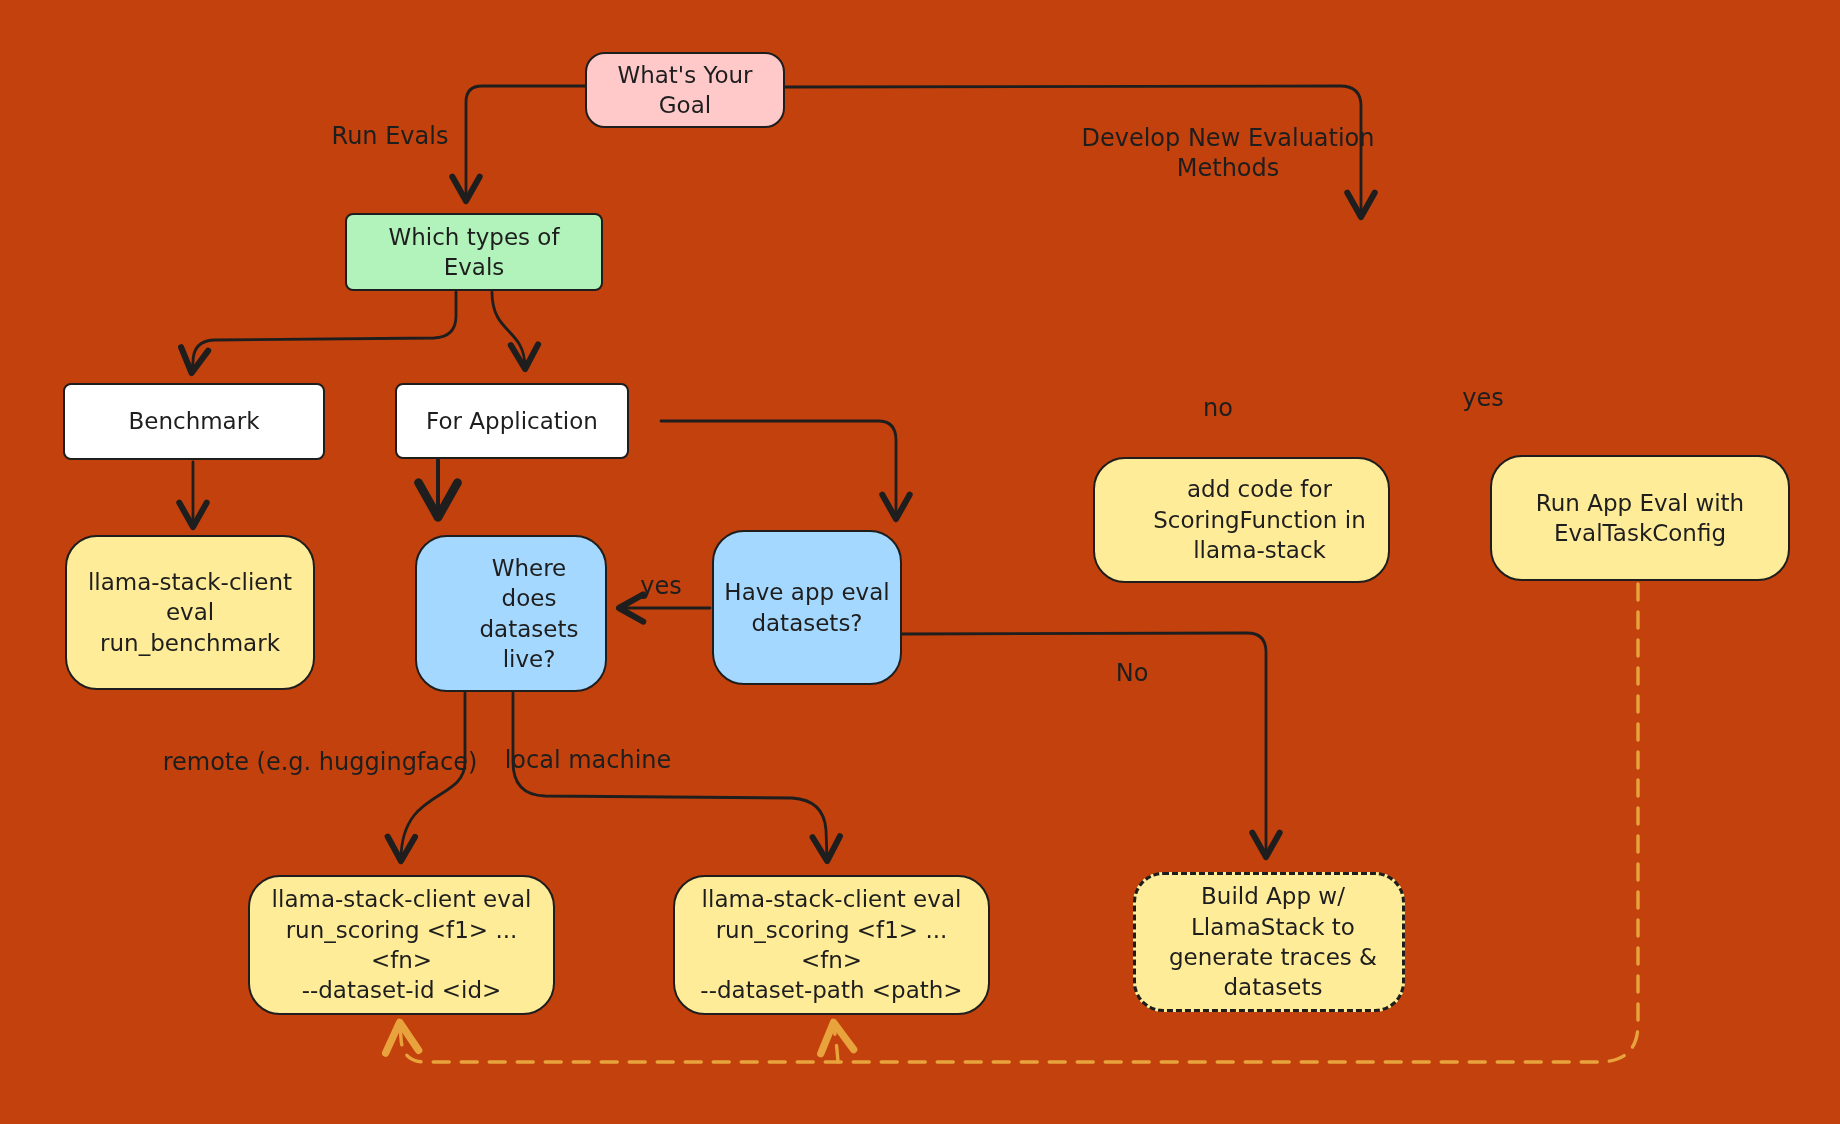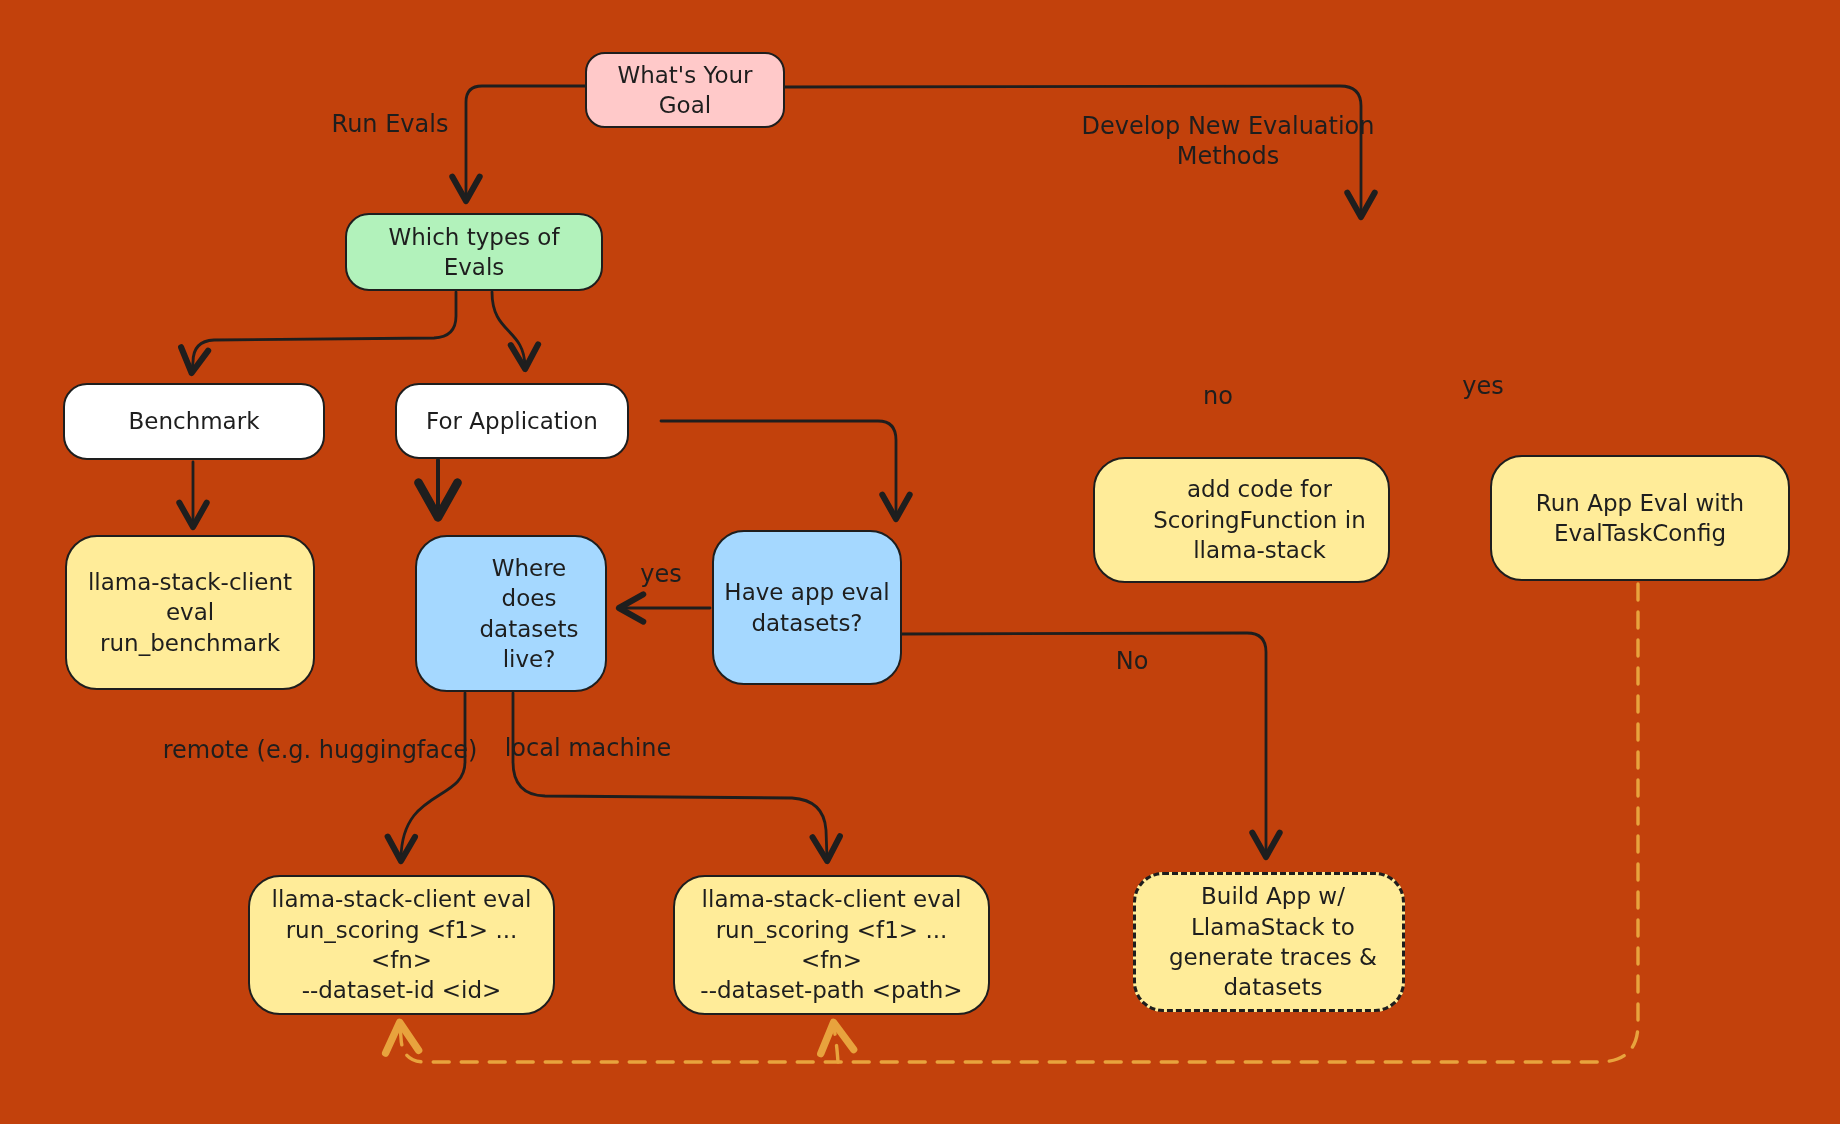--- a/index.html
+++ b/index.html
@@ -11,39 +11,40 @@
     color:#1e1e1e;
     overflow:hidden;
   }
   svg.edges{position:absolute;left:0;top:0;width:1840px;height:1124px;}
   .node{
     position:absolute;
     display:flex;align-items:center;justify-content:center;
     text-align:center;
     white-space:pre-line;
     border:2.6px solid #1e1e1e;
-    border-radius:24px;
+    border-radius:8px;
     font-size:23px;line-height:1.32;
     padding:4px 8px;box-sizing:border-box;
     background:#ffffff;
   }
   .fill-pink{background:#ffc9c9;}
   .fill-green{background:#b2f2bb;}
   .fill-yellow{background:#ffec99;}
   .fill-blue{background:#a5d8ff;}
   .fill-white{background:#ffffff;}
   .dashed-border{border-style:dashed;padding-left:16px;}
   .round-lg{border-radius:32px;}
   .edge-label{
     position:absolute;
     transform:translate(-50%,-50%);
     text-align:center;
     white-space:pre-line;
     font-size:24px;line-height:1.25;
     color:#1e1e1e;
+    margin-top:12px;
   }
   .small-font{font-size:22px;}
 </style>
 </head>
 <body>
 
 <div class="canvas">
 
   <svg class="edges" viewBox="0 0 1840 1124">
     <defs>

